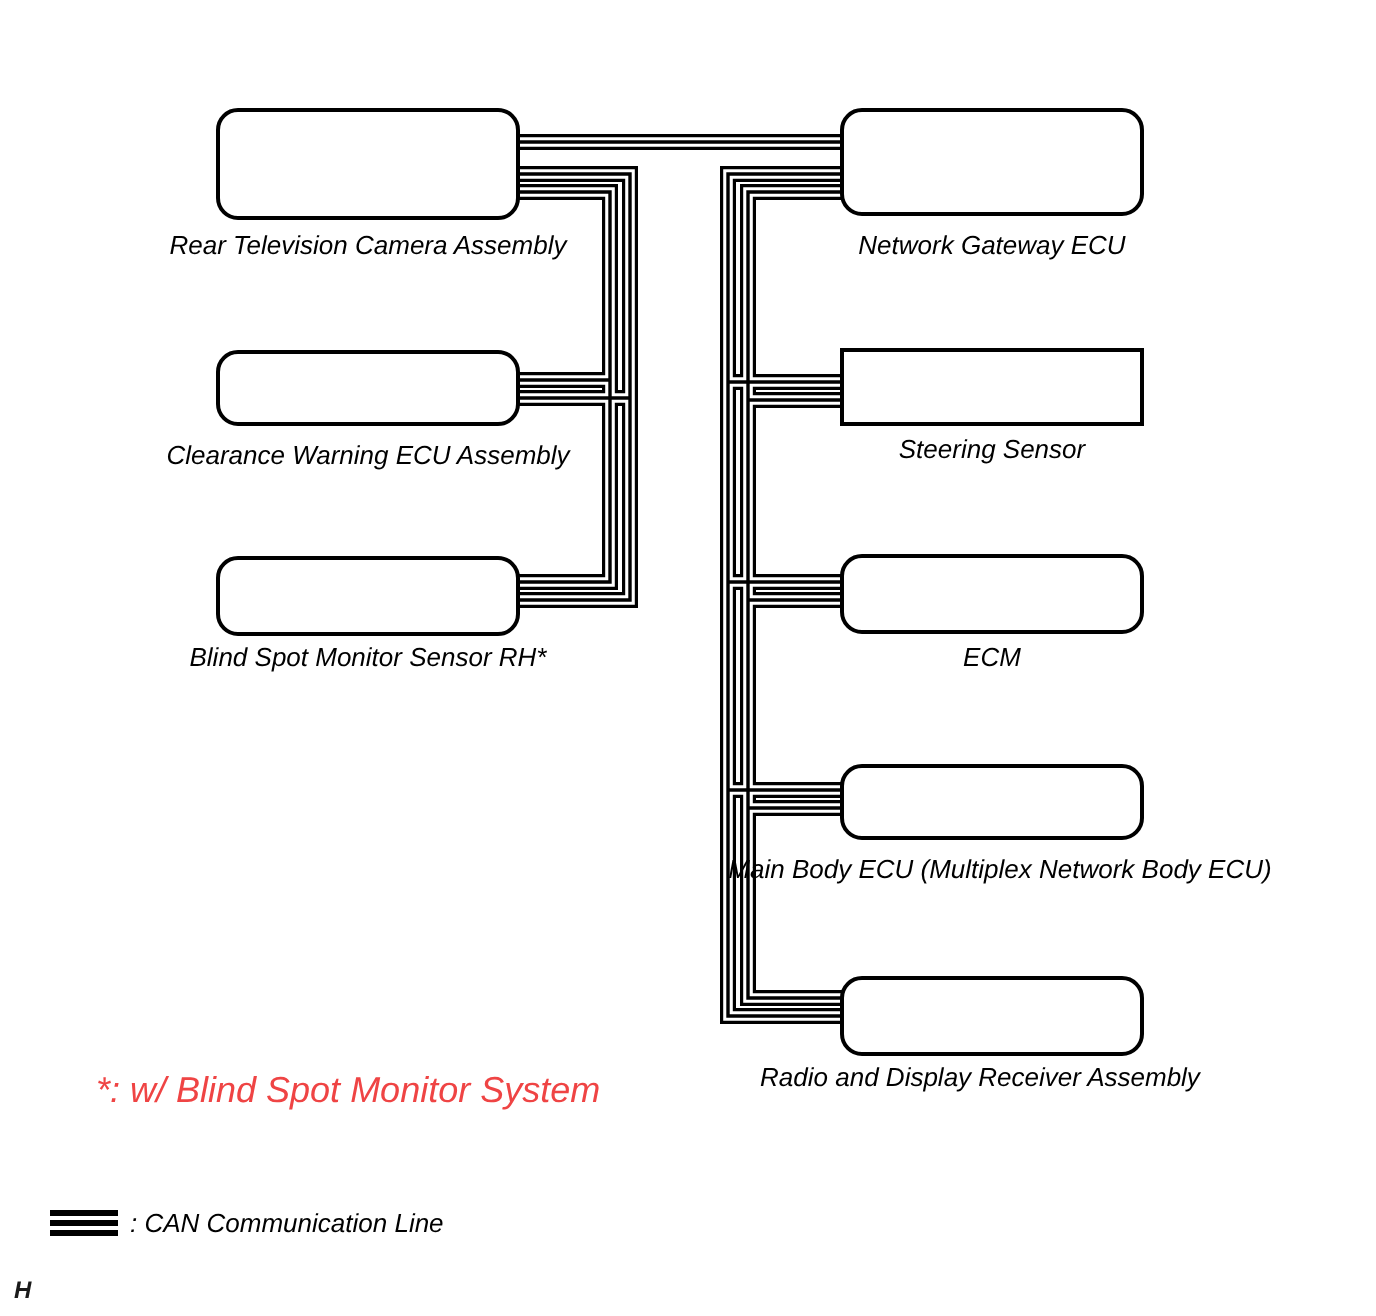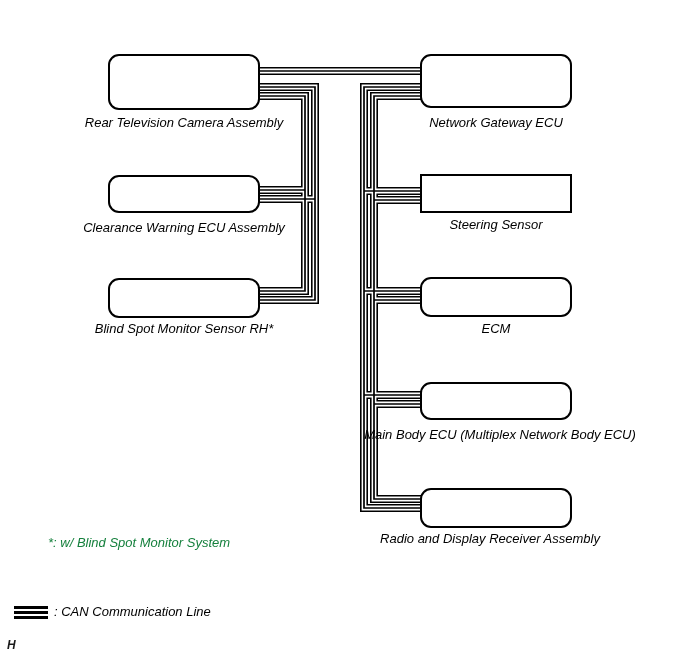--- a/index.html
+++ b/index.html
@@ -33,26 +33,26 @@
     text-align:center;
     font-size:13px;
     line-height:14px;
     color:#000;
     z-index:3;
     white-space:nowrap;
   }
   .footnote{
     position:absolute;
     left:48px;top:535px;
-    font-size:13px;color:#15803d;z-index:3;
+    font-size:18px;color:#ef4444;z-index:3;
   }
   .legend{
     position:absolute;
-    left:14px;top:604px;
-    display:flex;align-items:flex-end;z-index:3;
+    left:25px;top:604px;
+    display:flex;align-items:center;z-index:3;
   }
   .legend-symbol{
     width:34px;height:13px;
     background:linear-gradient(to bottom,
       #000 0 3px, #fff 3px 5px,
       #000 5px 8px, #fff 8px 10px,
       #000 10px 13px);
   }
   .legend-text{
     margin-left:6px;

